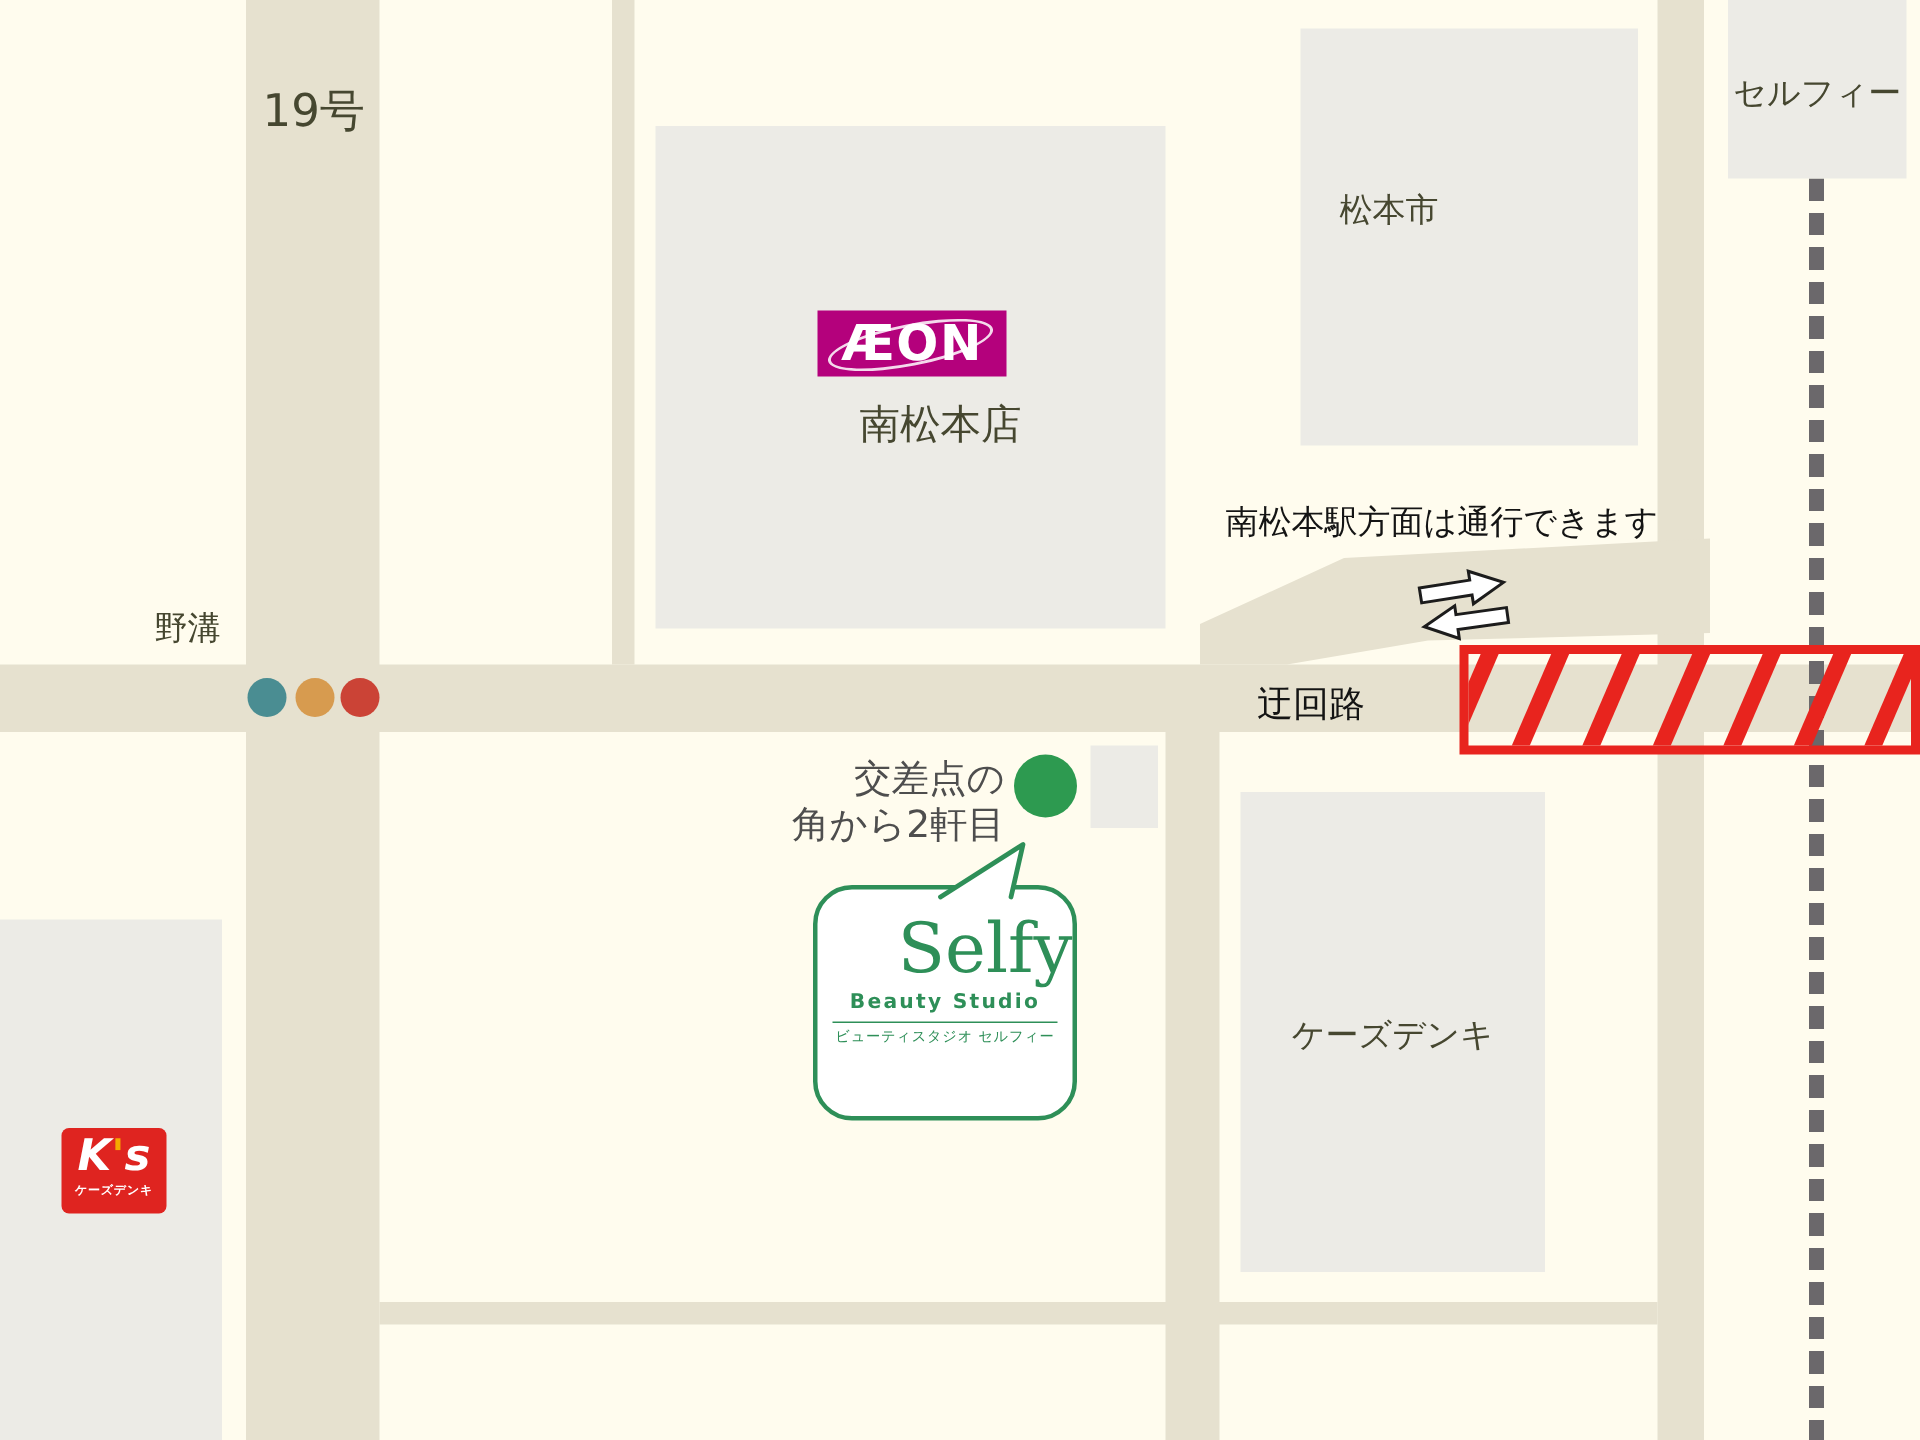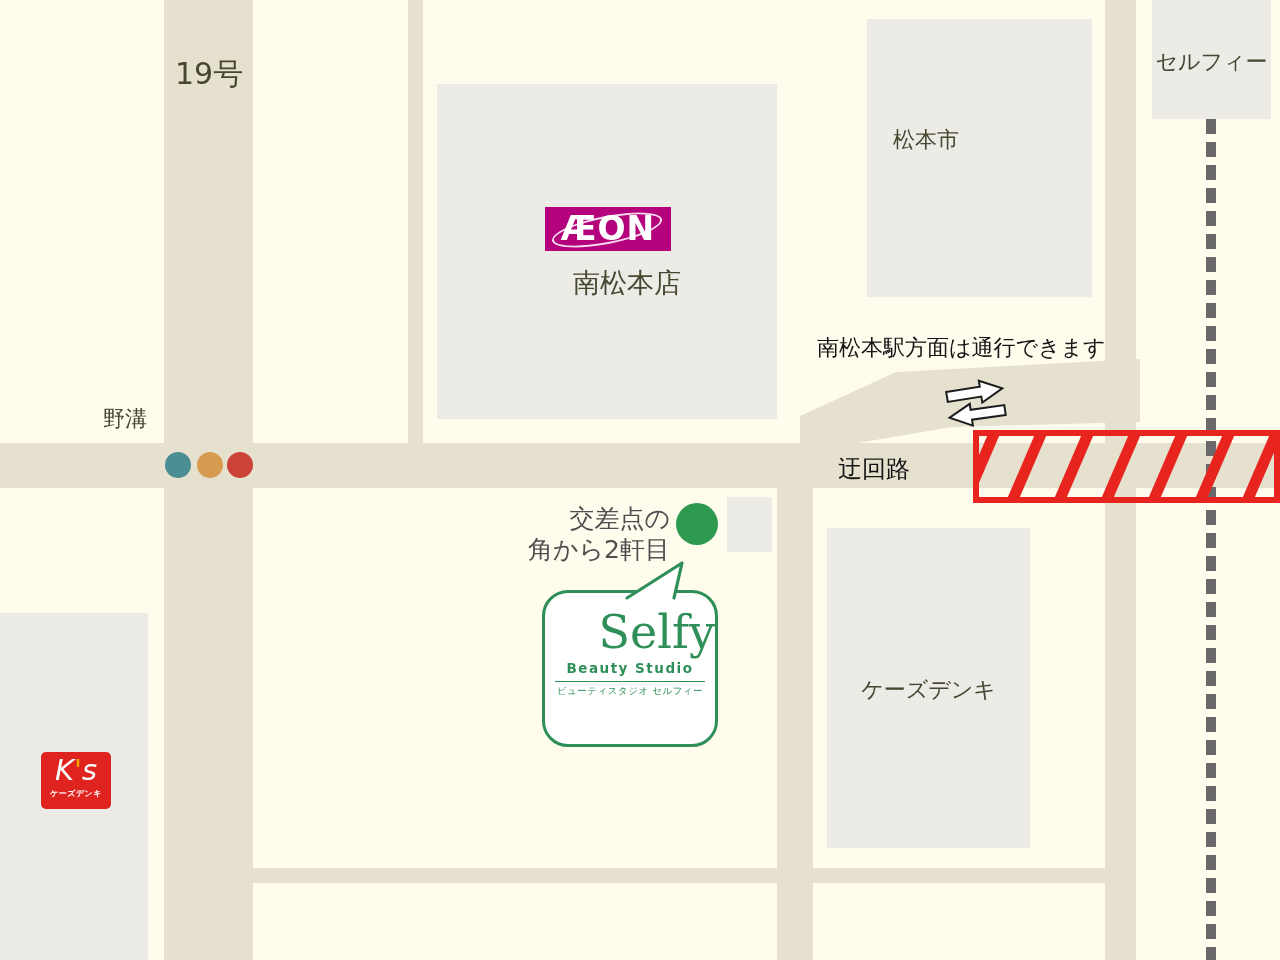--- a/index.html
+++ b/index.html
@@ -40,21 +40,21 @@
     transform:rotate(-11deg);
   }
   #aeon-name{position:absolute; left:437px; top:265px; width:340px; text-align:center;
     font-size:27px;padding-left:20px;}
 
   
   #ks-logo{
     position:absolute; left:41px; top:752px; width:70px; height:57px;
     background:#DF2420; border-radius:5px; color:#fff; text-align:center;
   }
-  #ks-main{font-size:29px; font-weight:normal; font-style:italic; line-height:36px; display:block;}
+  #ks-main{font-size:29px; font-weight:bold; font-style:italic; line-height:36px; display:block;}
   #ks-main .apos{color:#F5A800;}
   #ks-sub{font-size:8px; font-weight:bold; display:block; letter-spacing:0.5px;}
 
   
   #selfy-bubble{
     position:absolute; left:542px; top:590px; width:176px; height:157px;
     background:#FFFFFF; border:3.2px solid #2E8F58; border-radius:26px;
     box-sizing:border-box; text-align:center; color:#2E8F58;
   }
   #selfy-name{font-family:"DejaVu Serif","Liberation Serif",serif;

